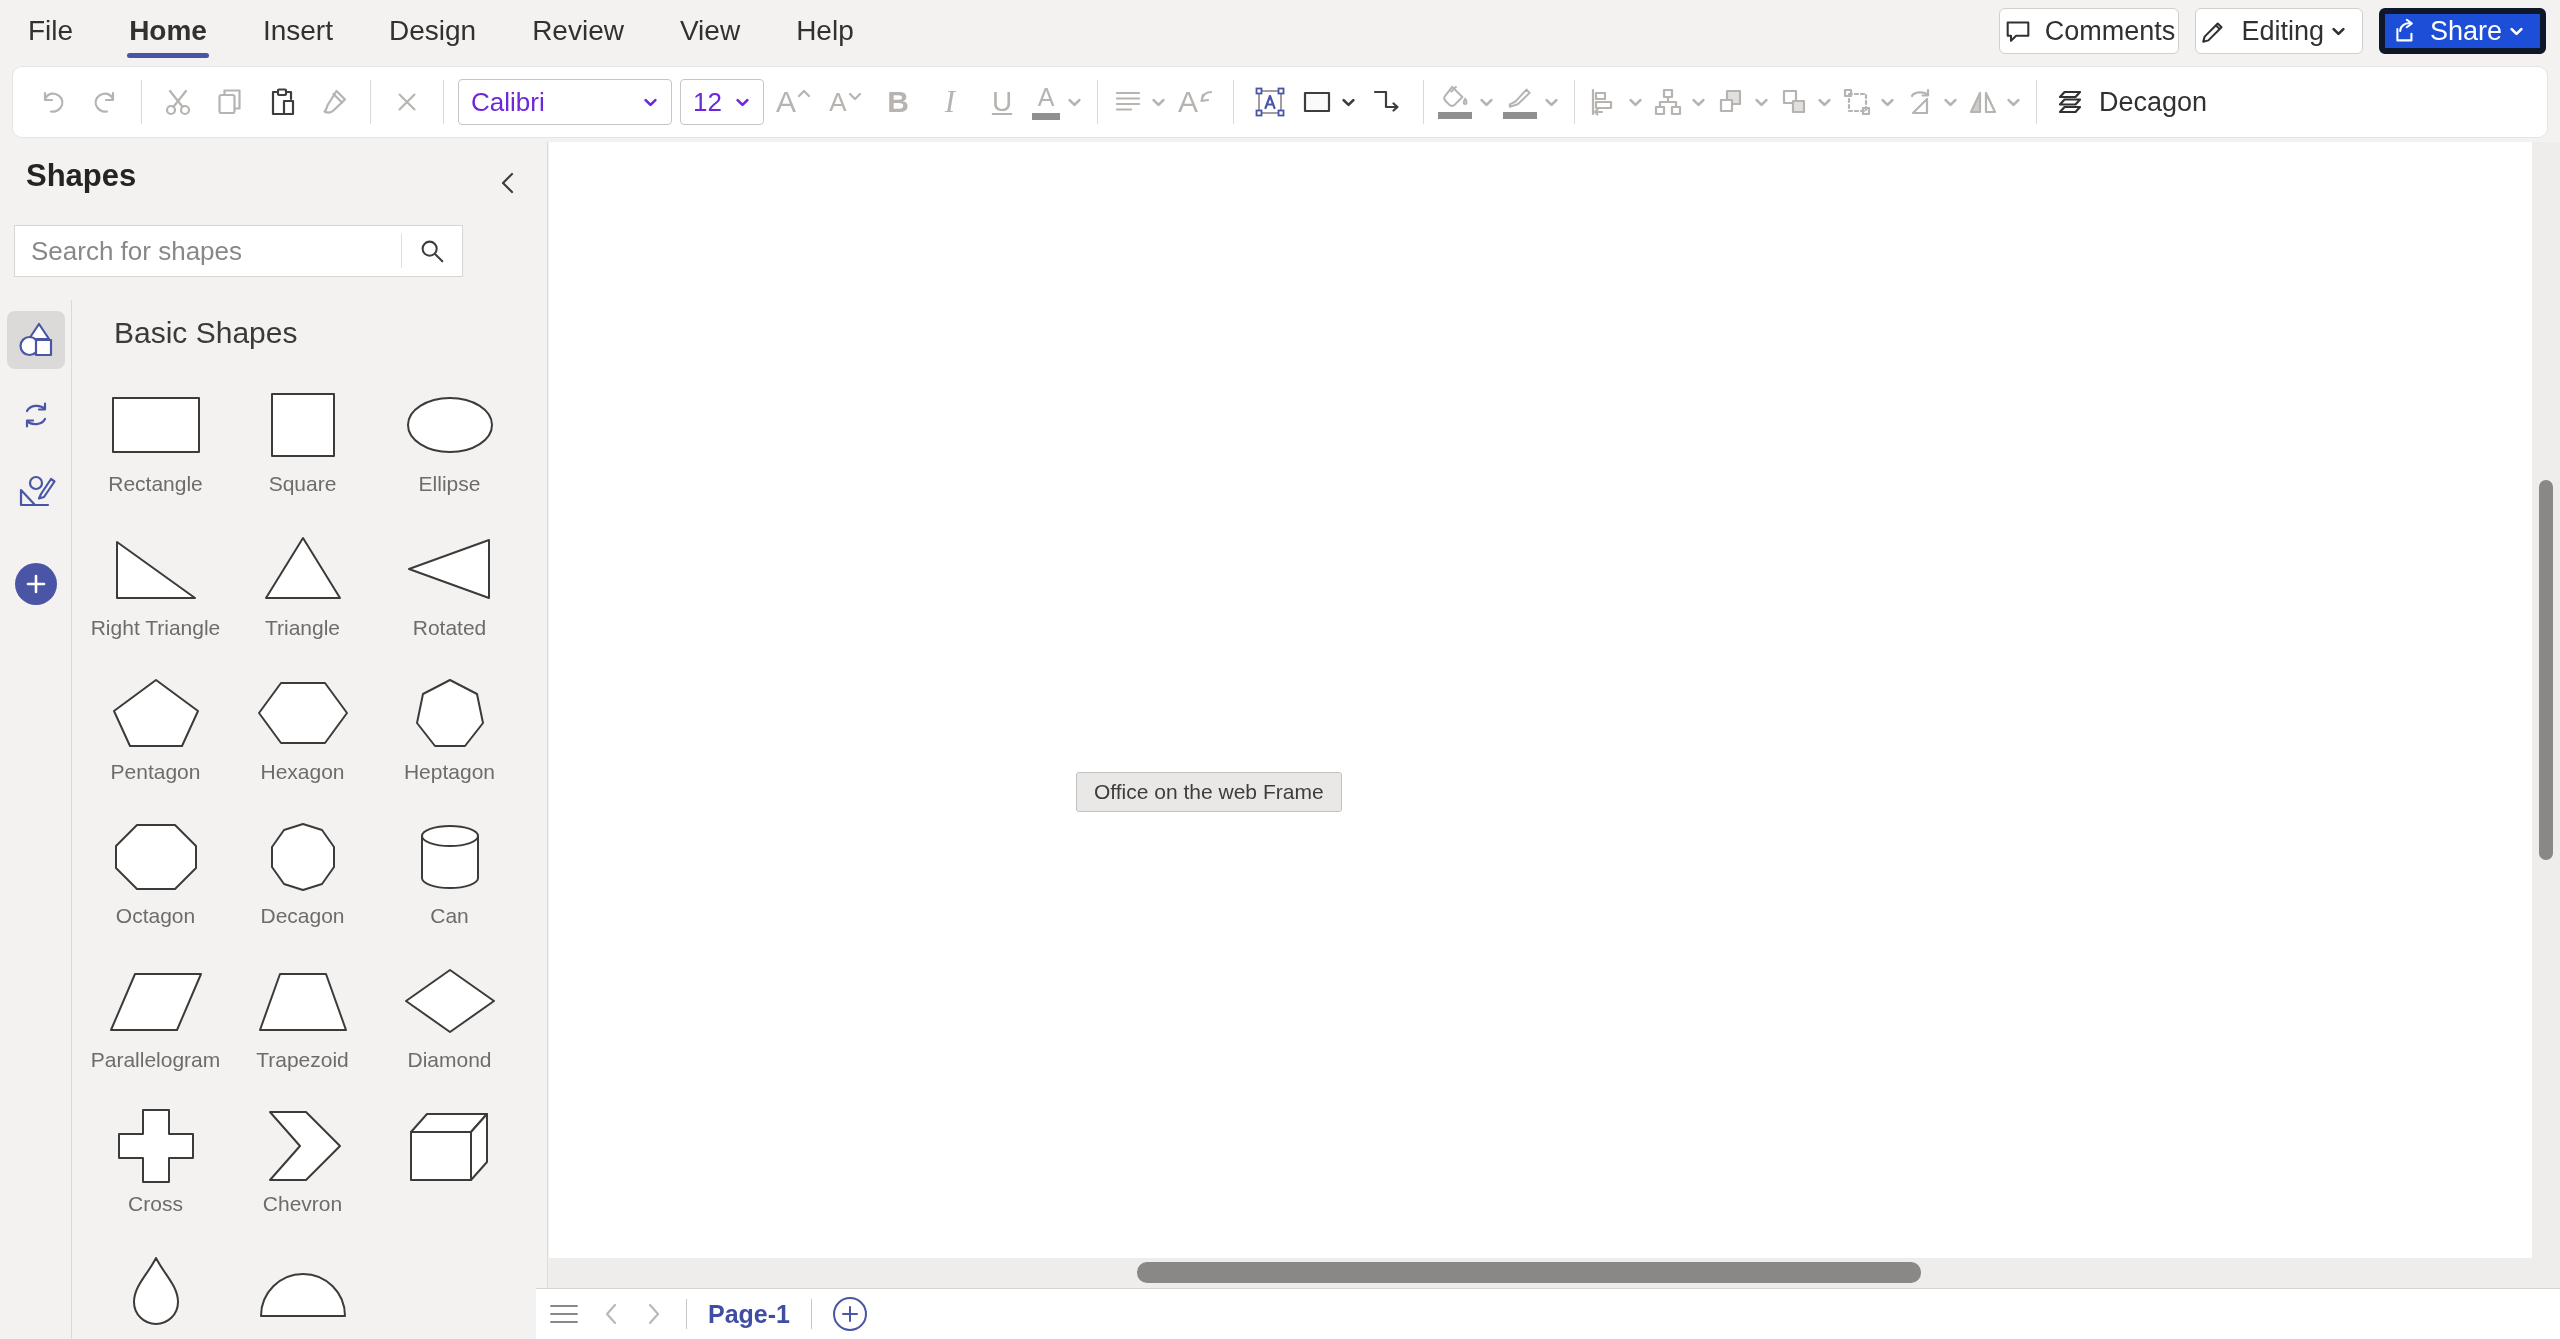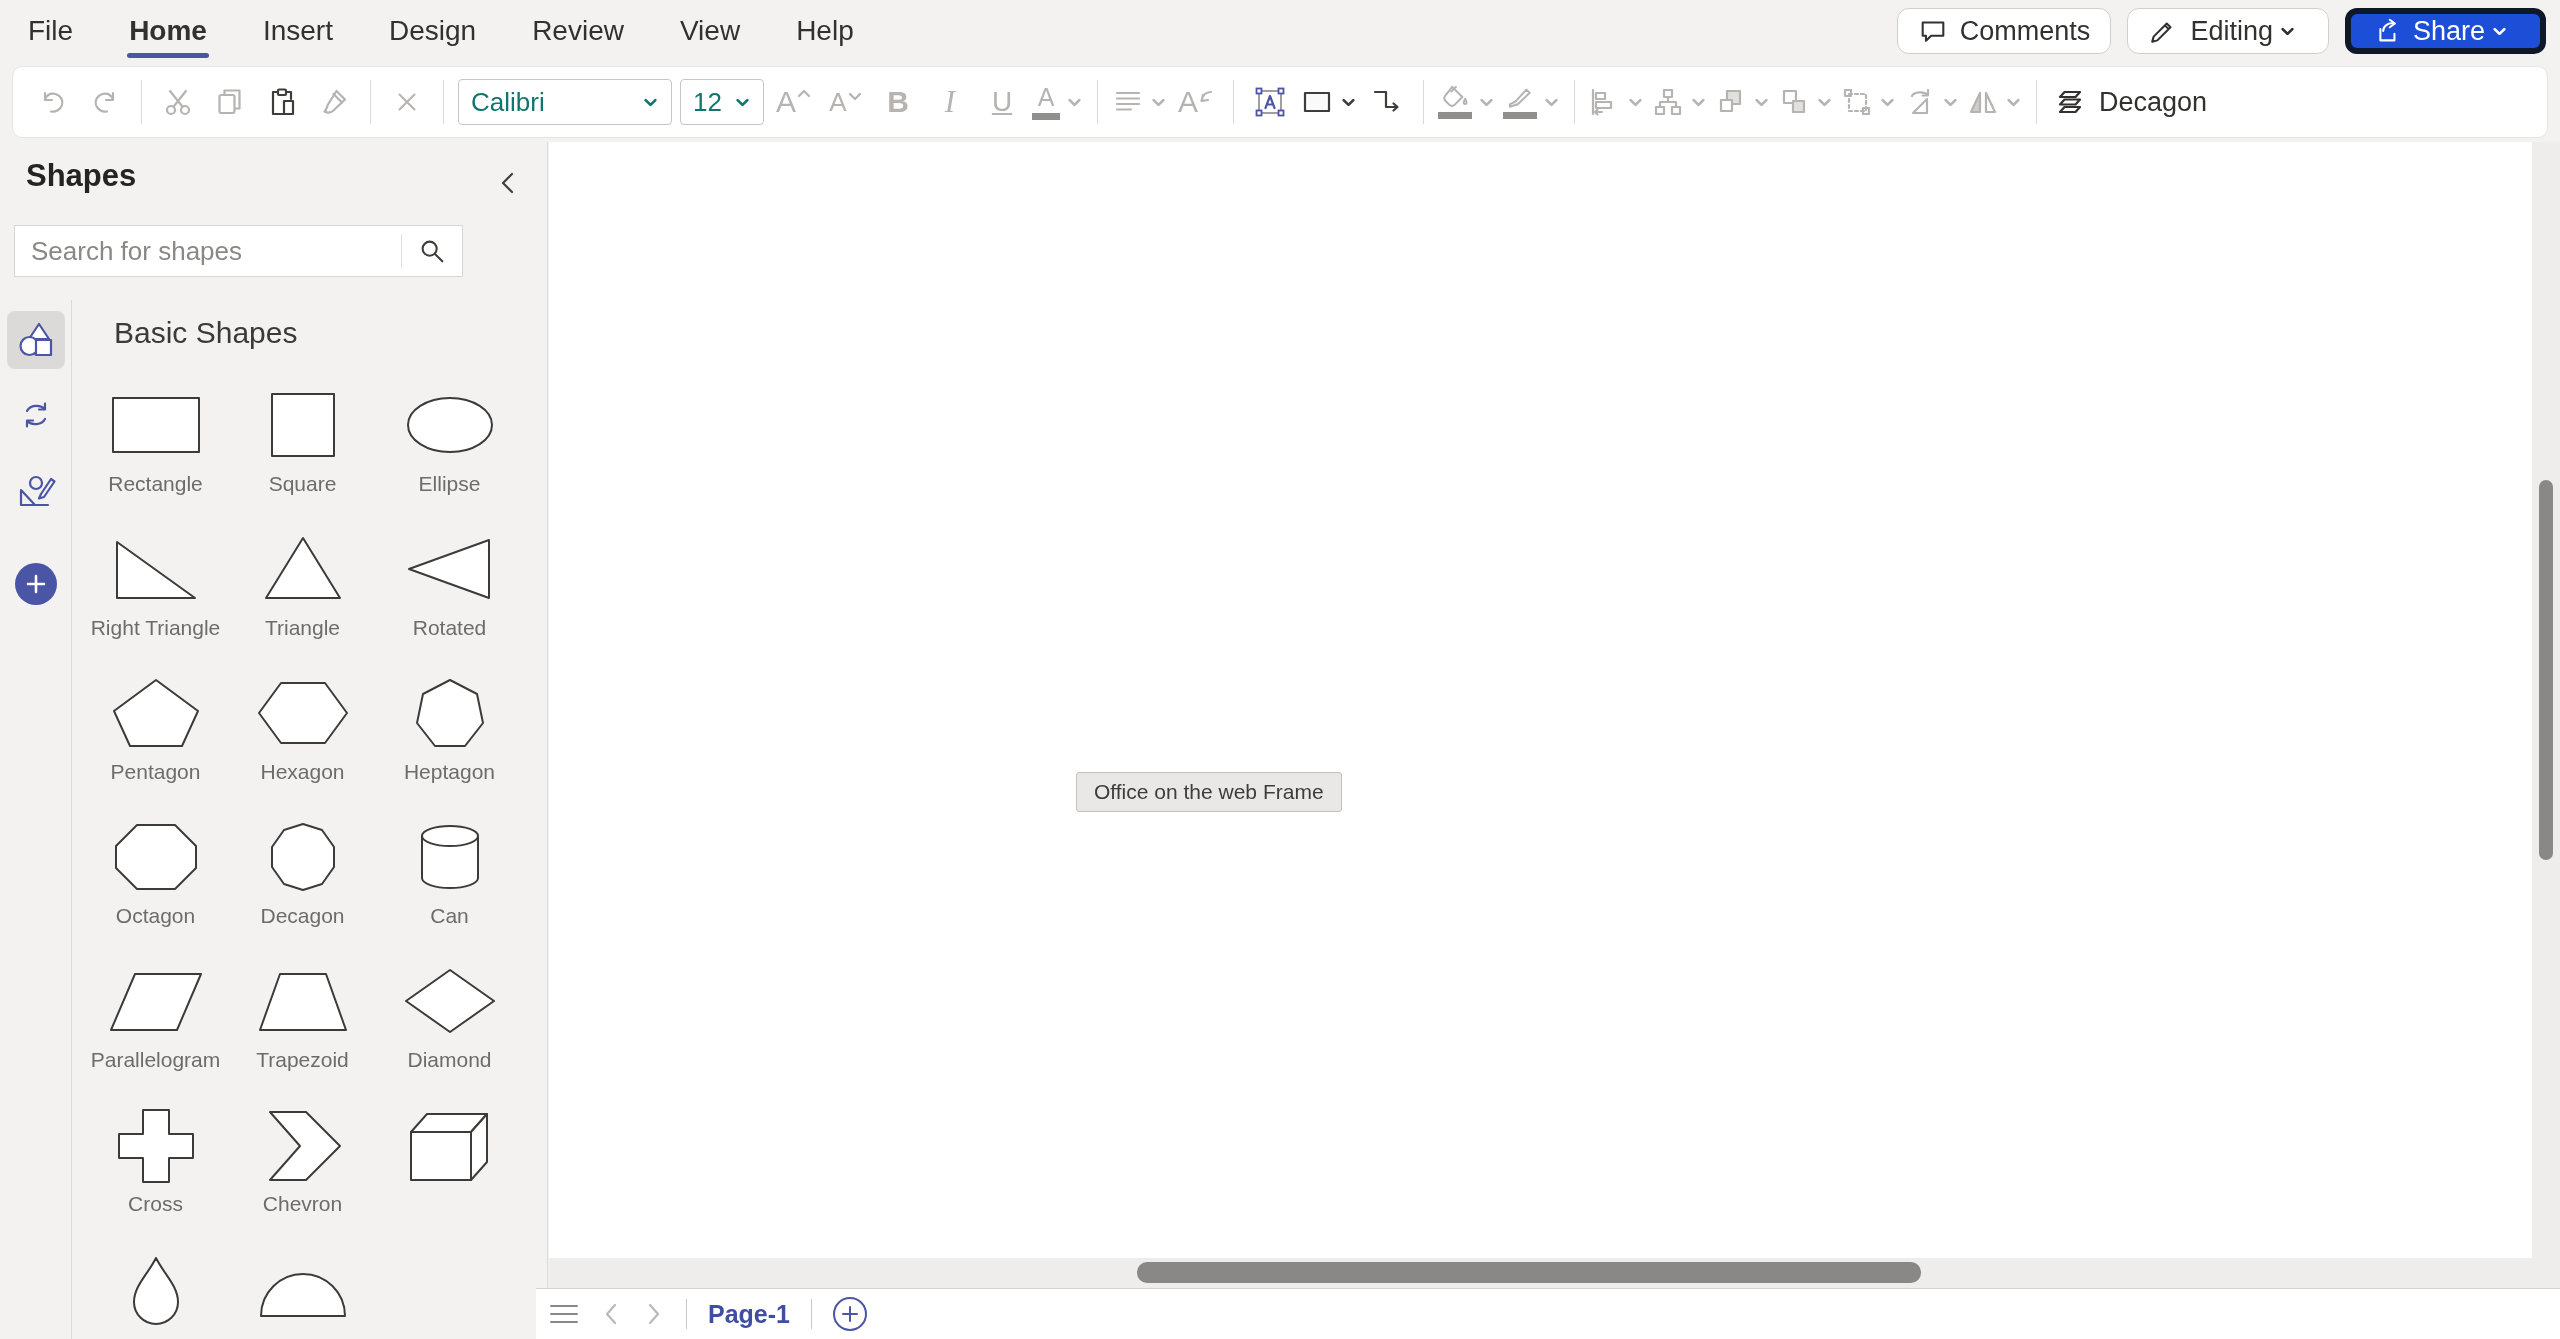--- a/index.html
+++ b/index.html
@@ -10,32 +10,32 @@
   svg.ic { fill:none; stroke:currentColor; stroke-width:2.2; stroke-linecap:round; stroke-linejoin:round; }
   svg.chev { width:17px; height:17px; margin-left:6px; flex:none; }
 
   
   .menubar { position:absolute; left:0; top:0; right:0; height:62px; display:flex; align-items:center; padding-left:28px; gap:56px; }
   .menu-item { font-size:28px; color:#323130; cursor:pointer; position:relative; height:62px; display:flex; align-items:center; }
   .menu-item.active { font-weight:700; }
   .menu-item.active::after { content:""; position:absolute; left:-2px; right:-2px; bottom:4px; height:5px; background:#4a55a5; border-radius:3px; }
 
   .topbar-right { position:absolute; right:14px; top:8px; display:flex; gap:16px; }
-  .tb-btn { height:46px; border-radius:12px; display:flex; align-items:center; font-size:27px; padding:0 20px; cursor:pointer; }
+  .tb-btn { height:46px; border-radius:6px; display:flex; align-items:center; font-size:27px; padding:0 3px; cursor:pointer; }
   .tb-btn.outline { background:#fff; border:1px solid #d1cfcd; color:#323130; }
   .tb-btn.solid { background:#1d4ed8; border:6px solid #0f172a; color:#fff; }
   .tb-btn svg { margin-right:12px; }
 
   
   .ribbon { position:absolute; left:12px; right:12px; top:66px; height:72px; background:#fff; border:1px solid #e7e5e3; border-radius:10px; display:flex; align-items:center; padding:0 14px; }
   .ritem { height:56px; min-width:52px; display:flex; align-items:center; justify-content:center; border-radius:4px; cursor:pointer; padding:0 4px; }
   .ritem.dis { color:#b6b3b0; }
   .ritem.en { color:#3e3d3b; }
   .rdiv { width:1px; height:44px; background:#dbd9d7; margin:0 10px; flex:none; }
-  .fontbox { height:46px; background:#fff; border:1px solid #c8c6c4; border-radius:4px; display:flex; align-items:center; padding:0 12px; font-size:26px; color:#0f766e; cursor:pointer; margin:0 4px; }
+  .fontbox { height:46px; background:#fff; border:1px solid #c8c6c4; border-radius:4px; display:flex; align-items:center; padding:0 12px; font-size:26px; color:#6d28d9; cursor:pointer; margin:0 4px; }
   .fontbox .grow { flex:1; }
   .glyph { font-size:30px; line-height:1; }
   .glyphB { font-weight:700; font-size:30px; }
   .glyphI { font-style:italic; font-family:"Liberation Serif", serif; font-size:31px; }
   .glyphU { font-size:28px; text-decoration:underline; }
   .colstack { display:flex; flex-direction:column; align-items:center; line-height:1; }
   .colstack .bar { width:28px; height:7px; background:#918f8d; margin-top:3px; }
   .afx { display:flex; align-items:flex-start; }
   .layers-btn { display:flex; align-items:center; gap:12px; font-size:27px; color:#323130; cursor:pointer; padding:0 6px; }
 

